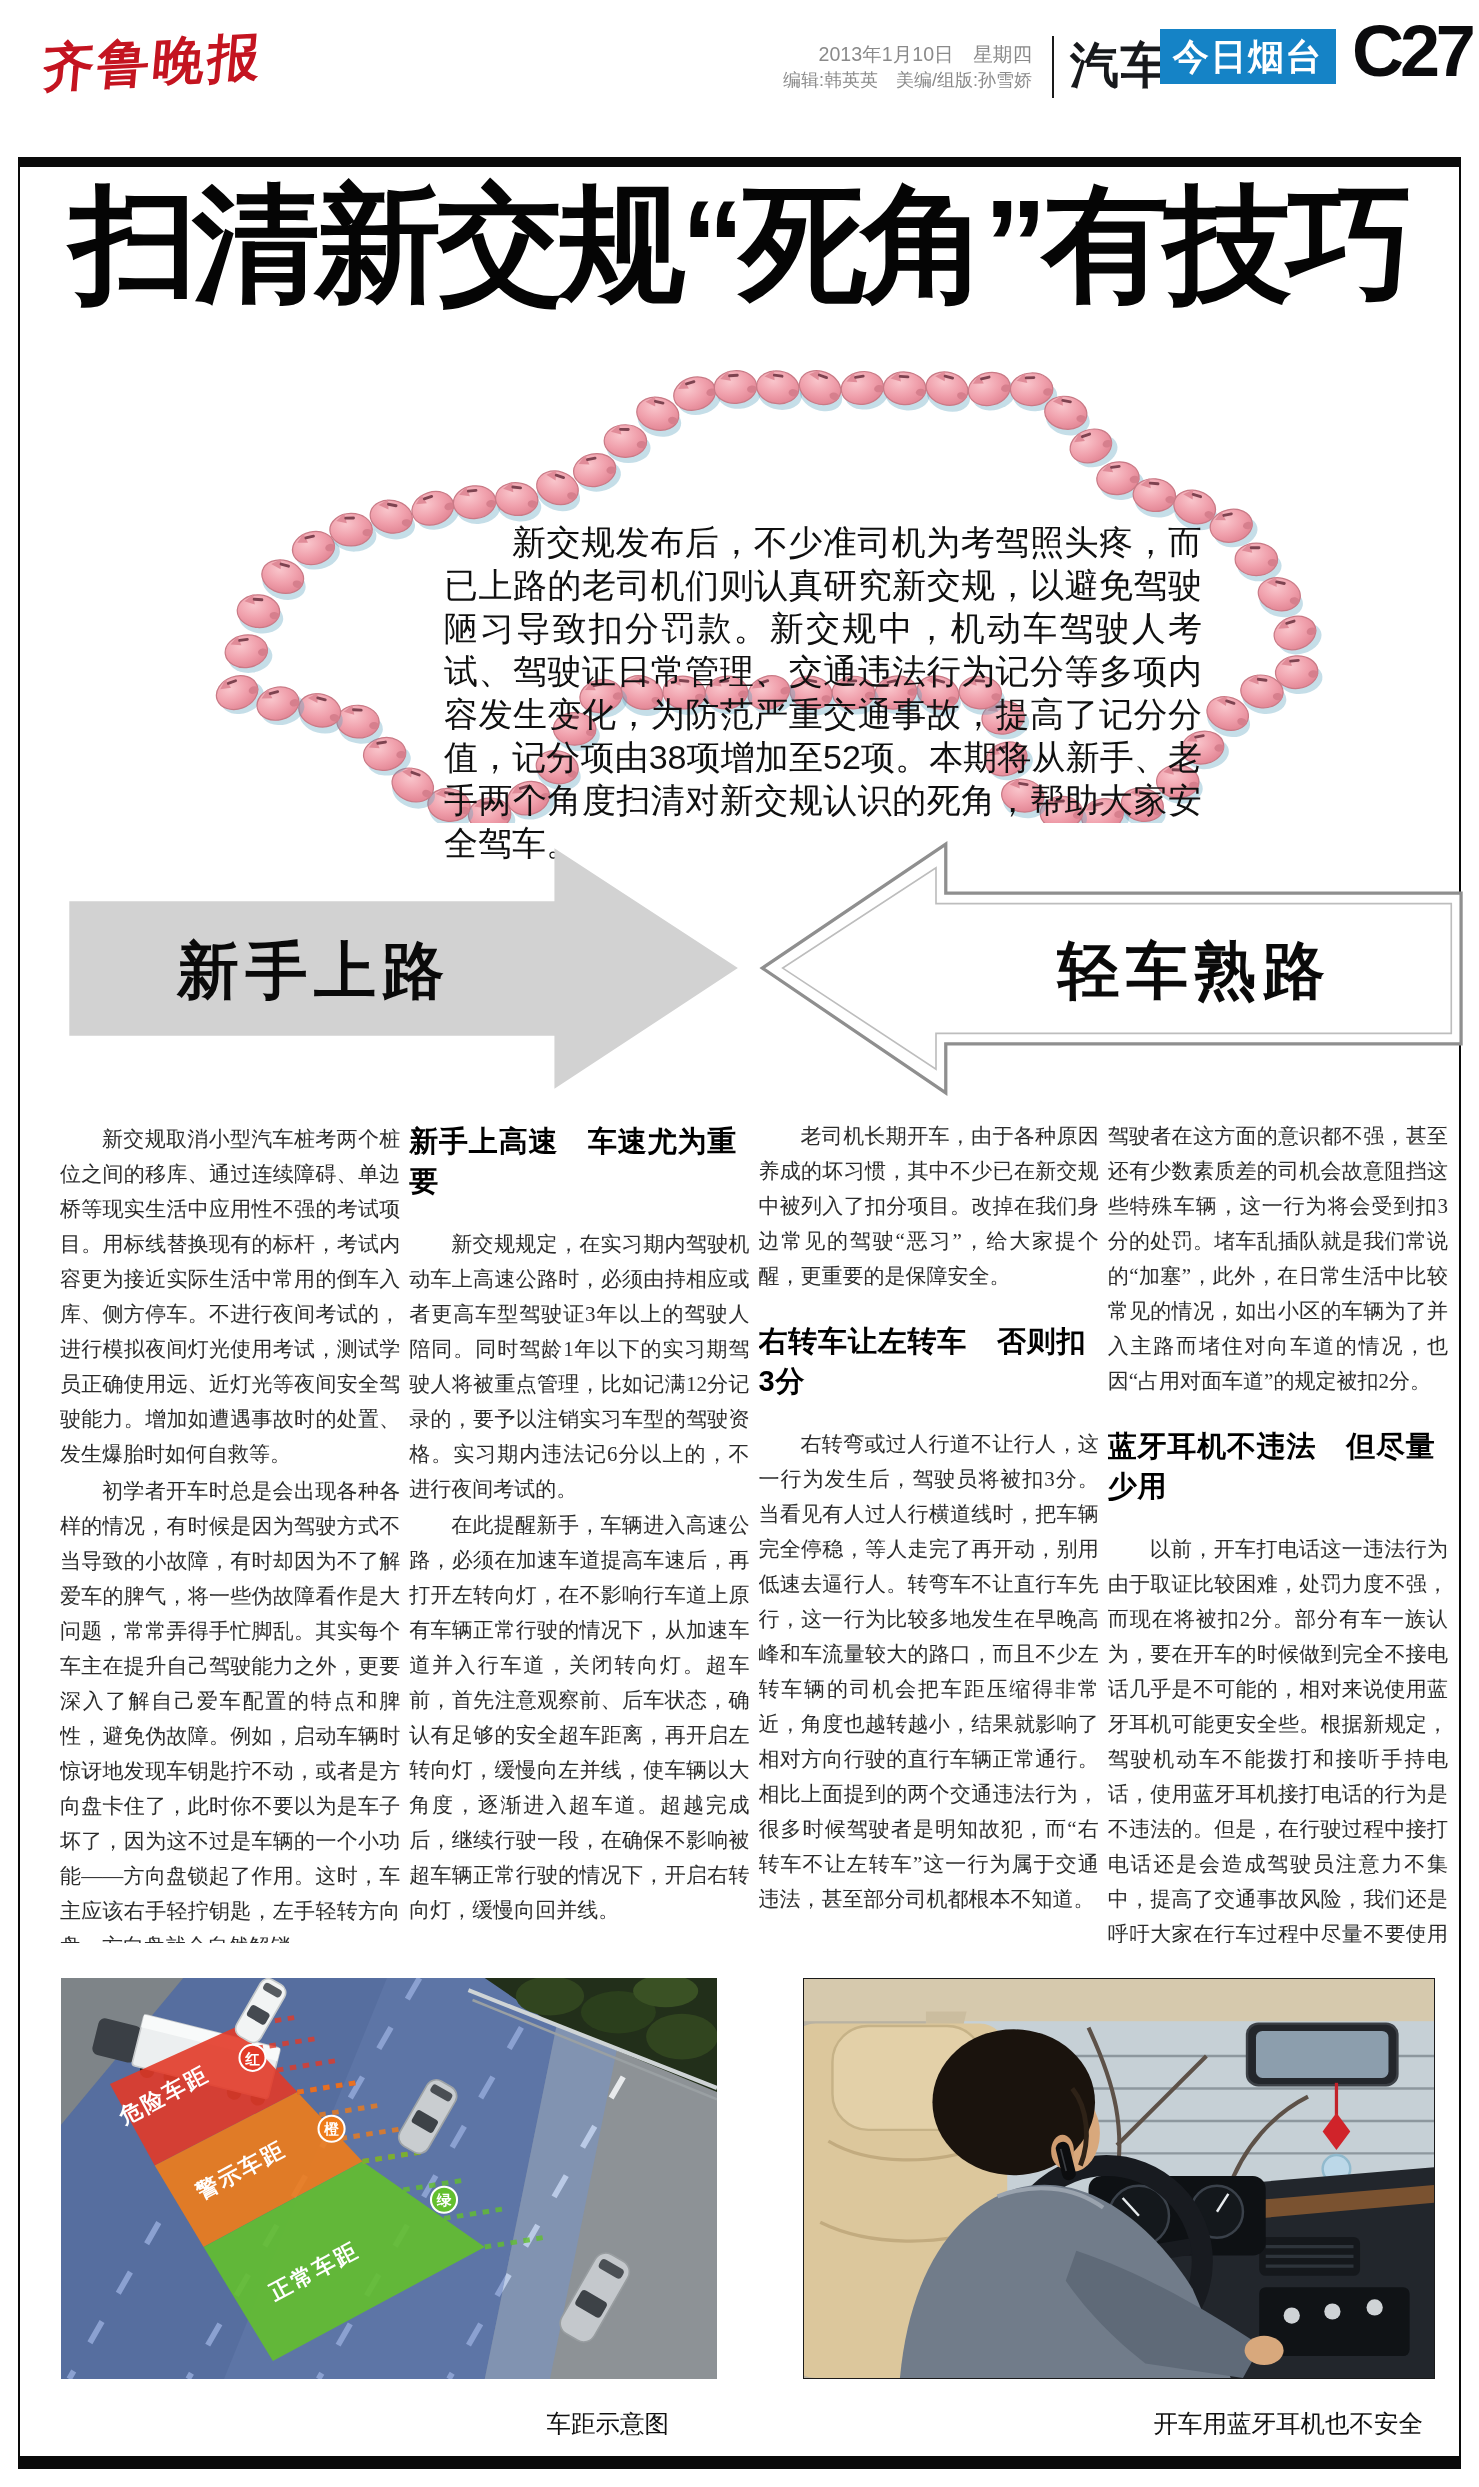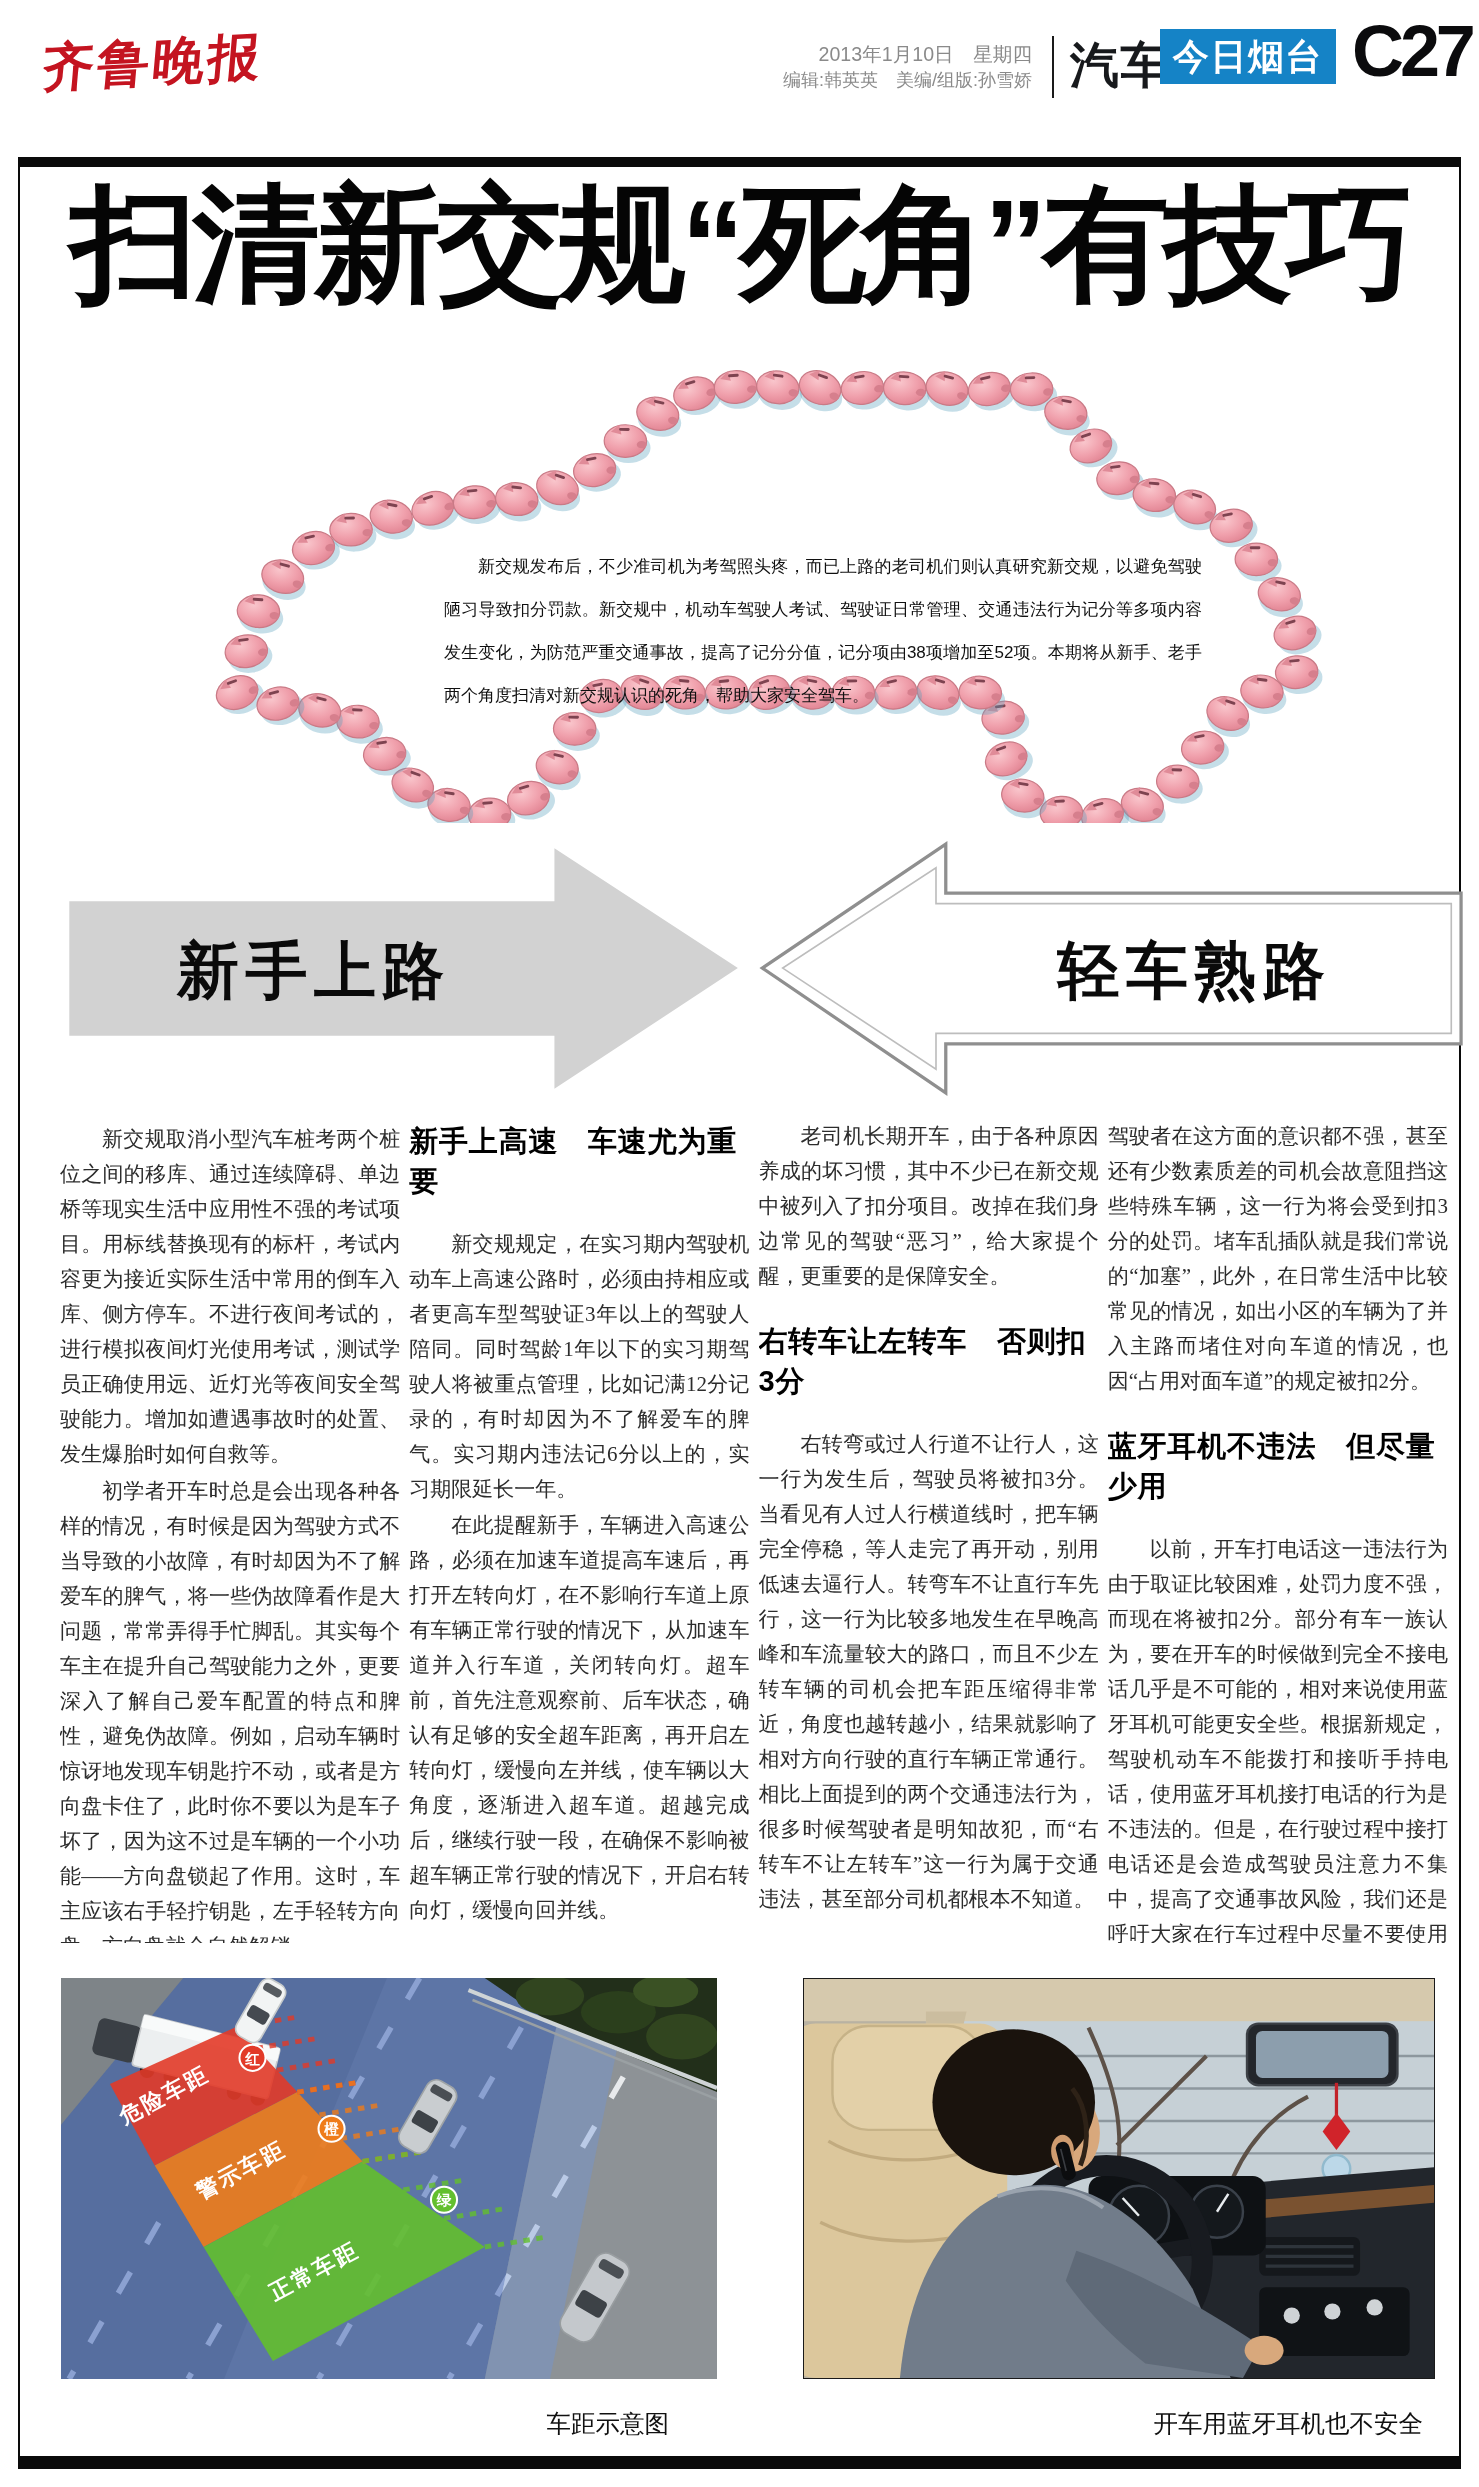--- a/index.html
+++ b/index.html
@@ -20,22 +20,22 @@
   .rule{position:absolute;background:#0a0a0a;}
   #rule-top{left:18px;top:157px;width:1443px;height:9.8px;}
   #rule-bottom{left:18px;top:2456px;width:1443px;height:13px;}
   #rule-left{left:18px;top:157px;width:2.4px;height:2312px;}
   #rule-right{left:1459px;top:157px;width:2.4px;height:2312px;}
   
   #headline{position:absolute;left:0;top:173px;width:1479px;text-align:center;margin:0;
     font-size:127px;line-height:1.12;font-weight:900;color:#050505;letter-spacing:-4.9px;white-space:nowrap;}
   
   #pigcar{position:absolute;left:139px;top:342px;width:1256px;height:481px;}
-  #intro{position:absolute;left:444px;top:545px;width:758px;margin:0;
-    font-size:17px;line-height:43px;color:#101010;font-weight:500;
+  #intro{position:absolute;left:444px;top:521px;width:758px;margin:0;
+    font-size:34px;line-height:43px;color:#101010;font-weight:500;
     text-align:justify;text-indent:2em;}
   
   #arrows{position:absolute;left:0;top:840px;width:1479px;height:257px;}
   .arrow-label{font-size:76px;font-weight:900;letter-spacing:8px;fill:#0a0a0a;}
   
   #columns{position:absolute;left:60px;top:1119px;width:1388px;height:824px;
     display:flex;gap:9px;overflow:hidden;}
   .col{flex:1 1 0;overflow:hidden;}
   .bp{margin:0 0 1.6px 0;font-family:"Liberation Serif",serif;font-size:21px;line-height:35px;
     color:#2c2c2c;text-align:justify;text-indent:2em;}
@@ -540,21 +540,21 @@
     <text class="arrow-label" x="1465" y="186" text-anchor="middle">轻车熟路</text>
   </svg>
 
   <div id="columns">
       <div class="col">
         <p class="bp">新交规取消小型汽车桩考两个桩位之间的移库、通过连续障碍、单边桥等现实生活中应用性不强的考试项目。用标线替换现有的标杆，考试内容更为接近实际生活中常用的倒车入库、侧方停车。不进行夜间考试的，进行模拟夜间灯光使用考试，测试学员正确使用远、近灯光等夜间安全驾驶能力。增加如遭遇事故时的处置、发生爆胎时如何自救等。</p>
         <p class="bp">初学者开车时总是会出现各种各样的情况，有时候是因为驾驶方式不当导致的小故障，有时却因为不了解爱车的脾气，将一些伪故障看作是大问题，常常弄得手忙脚乱。其实每个车主在提升自己驾驶能力之外，更要深入了解自己爱车配置的特点和脾性，避免伪故障。例如，启动车辆时惊讶地发现车钥匙拧不动，或者是方向盘卡住了，此时你不要以为是车子坏了，因为这不过是车辆的一个小功能——方向盘锁起了作用。这时，车主应该右手轻拧钥匙，左手轻转方向盘，方向盘就会自然解锁。</p>
       </div>
       <div class="col">
         <h3 class="subhead">新手上高速　车速尤为重要</h3>
-        <p class="bp">新交规规定，在实习期内驾驶机动车上高速公路时，必须由持相应或者更高车型驾驶证3年以上的驾驶人陪同。同时驾龄1年以下的实习期驾驶人将被重点管理，比如记满12分记录的，有时却因为不了解爱车的脾气。实习期内违法记6分以上的，实习期限延长一年。</p>
+        <p class="bp">新交规规定，在实习期内驾驶机动车上高速公路时，必须由持相应或者更高车型驾驶证3年以上的驾驶人陪同。同时驾龄1年以下的实习期驾驶人将被重点管理，比如记满12分记录的，要予以注销实习车型的驾驶资格。实习期内违法记6分以上的，不进行夜间考试的。</p>
         <p class="bp">在此提醒新手，车辆进入高速公路，必须在加速车道提高车速后，再打开左转向灯，在不影响行车道上原有车辆正常行驶的情况下，从加速车道并入行车道，关闭转向灯。超车前，首先注意观察前、后车状态，确认有足够的安全超车距离，再开启左转向灯，缓慢向左并线，使车辆以大角度，逐渐进入超车道。超越完成后，继续行驶一段，在确保不影响被超车辆正常行驶的情况下，开启右转向灯，缓慢向回并线。</p>
       </div>
       <div class="col">
         <p class="bp">老司机长期开车，由于各种原因养成的坏习惯，其中不少已在新交规中被列入了扣分项目。改掉在我们身边常见的驾驶“恶习”，给大家提个醒，更重要的是保障安全。</p>
         <h3 class="subhead">右转车让左转车　否则扣3分</h3>
         <p class="bp">右转弯或过人行道不让行人，这一行为发生后，驾驶员将被扣3分。当看见有人过人行横道线时，把车辆完全停稳，等人走完了再开动，别用低速去逼行人。转弯车不让直行车先行，这一行为比较多地发生在早晚高峰和车流量较大的路口，而且不少左转车辆的司机会把车距压缩得非常近，角度也越转越小，结果就影响了相对方向行驶的直行车辆正常通行。相比上面提到的两个交通违法行为，很多时候驾驶者是明知故犯，而“右转车不让左转车”这一行为属于交通违法，甚至部分司机都根本不知道。</p>
       </div>
       <div class="col">
         <p class="bp noind">驾驶者在这方面的意识都不强，甚至还有少数素质差的司机会故意阻挡这些特殊车辆，这一行为将会受到扣3分的处罚。堵车乱插队就是我们常说的“加塞”，此外，在日常生活中比较常见的情况，如出小区的车辆为了并入主路而堵住对向车道的情况，也因“占用对面车道”的规定被扣2分。</p>
         <h3 class="subhead">蓝牙耳机不违法　但尽量少用</h3>

